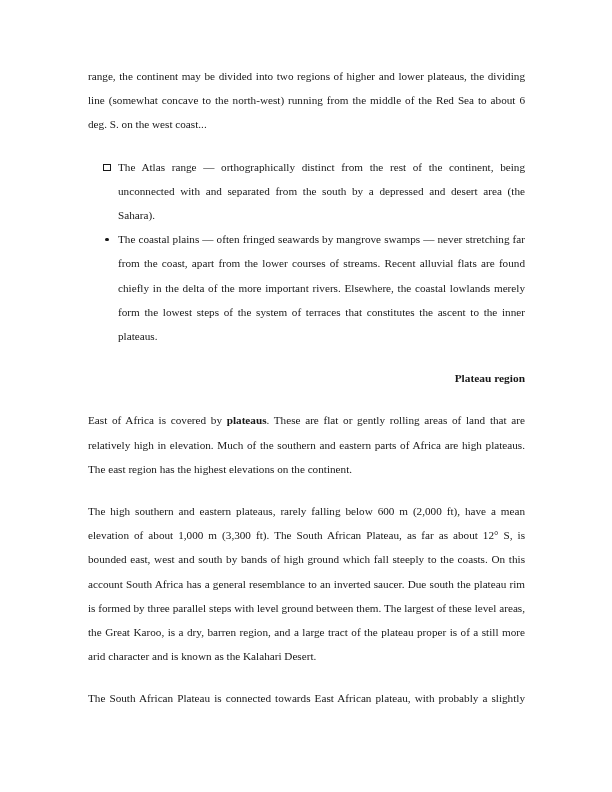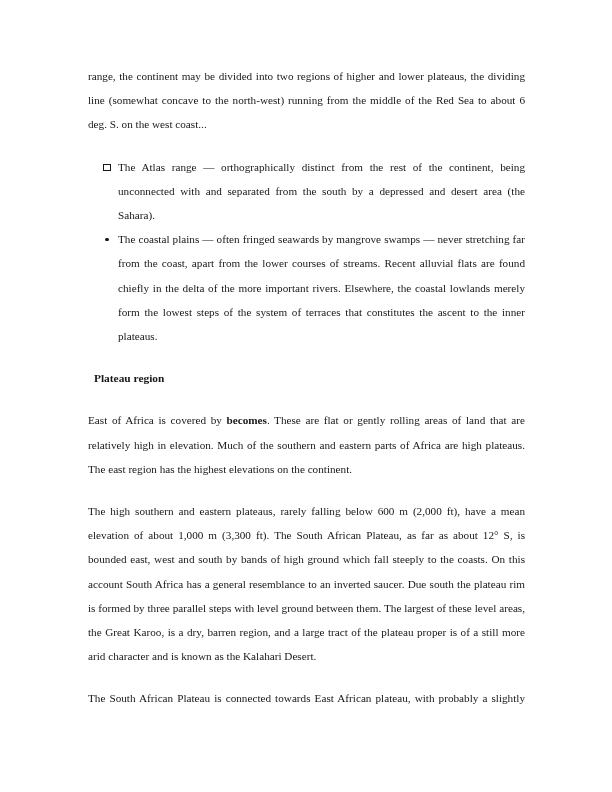--- a/index.html
+++ b/index.html
@@ -28,25 +28,25 @@
     font-size: 11.2px;
     line-height: 24.2px;
     text-align: justify;
     text-justify: inter-word;
     hyphens: none;
   }
   p.para:last-child {
     margin-bottom: 0;
   }
   .heading {
-    margin: 0 0 18px 6px;
+    margin: 0 0 18px 12px;
     font-size: 11.4px;
     line-height: 24.2px;
     font-weight: bold;
-    text-align: left;
+    text-align: right;
   }
   b, .bold {
     font-weight: bold;
   }
   ul.zones {
     list-style: none;
     margin: 0 0 18px 0;
     padding: 0;
   }
   ul.zones li {
@@ -110,21 +110,21 @@
         <span>The Atlas range — orthographically distinct from the rest of the continent, being unconnected with and separated from the south by a depressed and desert area (the Sahara).</span>
       </li>
       <li>
         <span class="marker"><span class="disc"></span></span>
         <span>The coastal plains — often fringed seawards by mangrove swamps — never stretching far from the coast, apart from the lower courses of streams. Recent alluvial flats are found chiefly in the delta of the more important rivers. Elsewhere, the coastal lowlands merely form the lowest steps of the system of terraces that constitutes the ascent to the inner plateaus.</span>
       </li>
     </ul>
 
     <p class="heading">Plateau region</p>
 
-    <p class="para"><span>East of Africa is covered by </span><b class="bold">becomes</b><span>. These are flat or gently rolling areas of land that are relatively high in elevation. Much of the southern and eastern parts of Africa are high plateaus. The east region has the highest elevations on the continent.</span></p>
+    <p class="para"><span>East of Africa is covered by </span><b class="bold">plateaus</b><span>. These are flat or gently rolling areas of land that are relatively high in elevation. Much of the southern and eastern parts of Africa are high plateaus. The east region has the highest elevations on the continent.</span></p>
 
     <p class="para">The high southern and eastern plateaus, rarely falling below 600 m (2,000 ft), have a mean elevation of about 1,000 m (3,300 ft). The South African Plateau, as far as about 12° S, is bounded east, west and south by bands of high ground which fall steeply to the coasts. On this account South Africa has a general resemblance to an inverted saucer. Due south the plateau rim is formed by three parallel steps with level ground between them. The largest of these level areas, the Great Karoo, is a dry, barren region, and a large tract of the plateau proper is of a still more arid character and is known as the Kalahari Desert.</p>
 
     <p class="para">The South African Plateau is connected towards East African plateau, with probably a slightly greater average elevation, and marked by some distinct features. It is formed by a widening out of the eastern axis of high ground, which becomes subdivided into a number of zones running north and south and consisting in turn of ranges, tablelands and depressions. The most striking feature is the existence of two great lines of depression, due largely to the subsidence of whole segments of the Earth's crust, the lowest parts of which are occupied by vast lakes. Towards the south the two lines converge and give place to one great valley (occupied by Lake Nyasa), the southern part of which is less distinctly due to rifting and subsidence than the rest of the system.</p>
 
   </div>
 
   <div class="footer">
     <span>6</span>
   </div>

